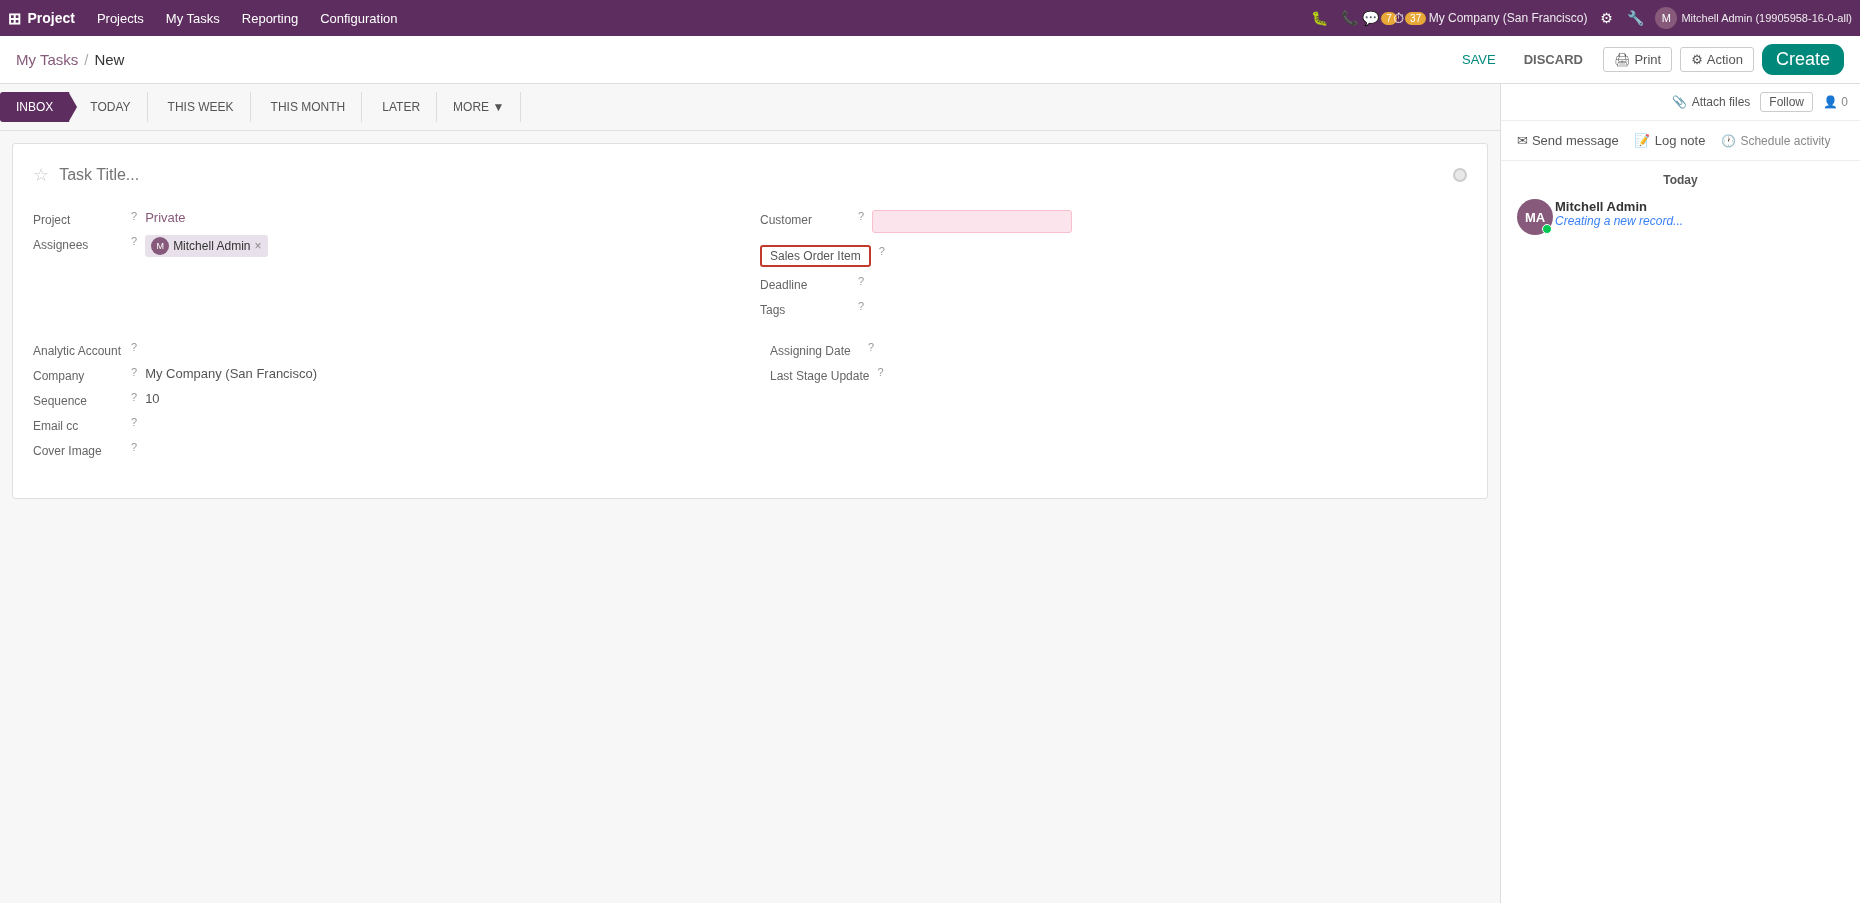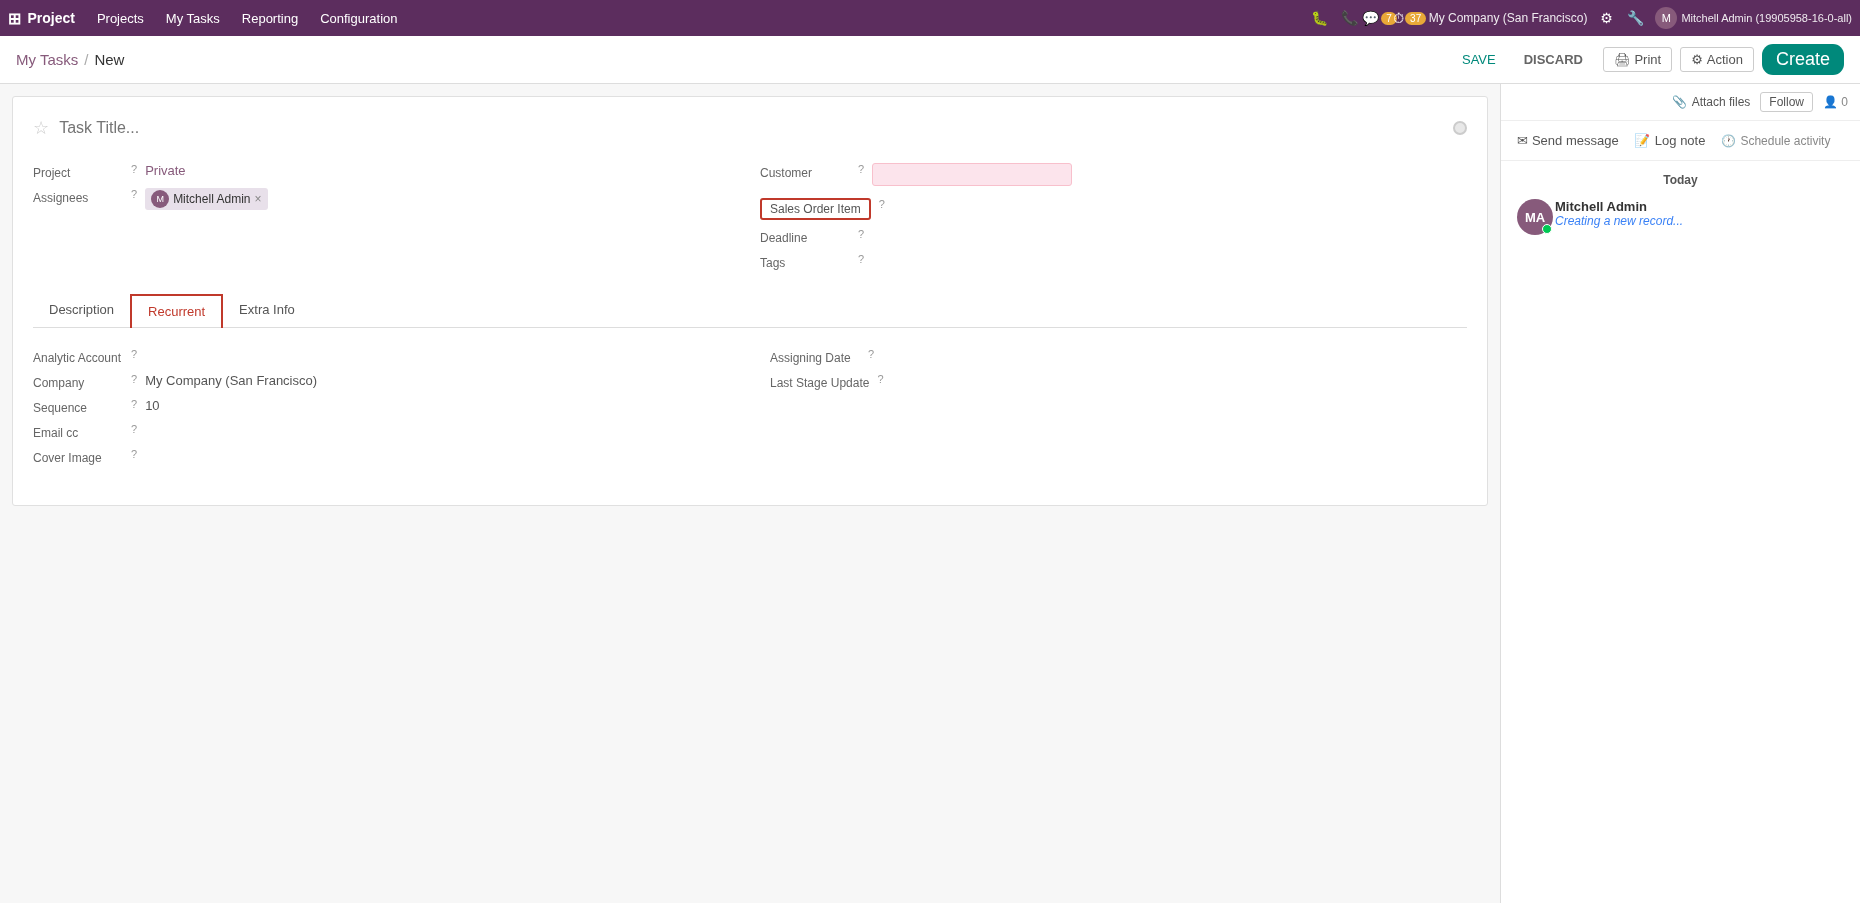--- a/index.html
+++ b/index.html
@@ -480,20 +480,28 @@
       <span>Action</span>
     </button>
     <button class="btn-create">Create</button>
   </div>
 </div>
 
 <div class="main-layout">
 
   <div class="left-panel">
 
+    <div class="tabs-bar">
+      <div class="tab-item active">INBOX</div>
+      <div class="tab-item arrow-style">TODAY</div>
+      <div class="tab-item arrow-style">THIS WEEK</div>
+      <div class="tab-item arrow-style">THIS MONTH</div>
+      <div class="tab-item arrow-style">LATER</div>
+      <div class="tab-item">MORE ▼</div>
+    </div>
 
     <div class="form-card">
 
       <div class="task-title-row">
         <span class="star-icon">☆</span>
         <input class="task-title-input" type="text" placeholder="Task Title..." style="">
         <div class="circle-indicator"></div>
       </div>
 
       <div class="form-fields">
@@ -529,25 +537,20 @@
             <span class="field-label">Deadline</span>
             <span class="field-help">?</span>
           </div>
           <div class="field-row">
             <span class="field-label">Tags</span>
             <span class="field-help">?</span>
           </div>
         </div>
       </div>
 
-      <div class="form-tabs">
-        <div class="form-tab">Description</div>
-        <div class="form-tab active">Recurrent</div>
-        <div class="form-tab">Extra Info</div>
-      </div>
 
       <div class="extra-fields">
         <div class="extra-fields-grid">
 
           <div>
             <div class="field-row">
               <span class="field-label">Analytic Account</span>
               <span class="field-help">?</span>
             </div>
             <div class="field-row">

